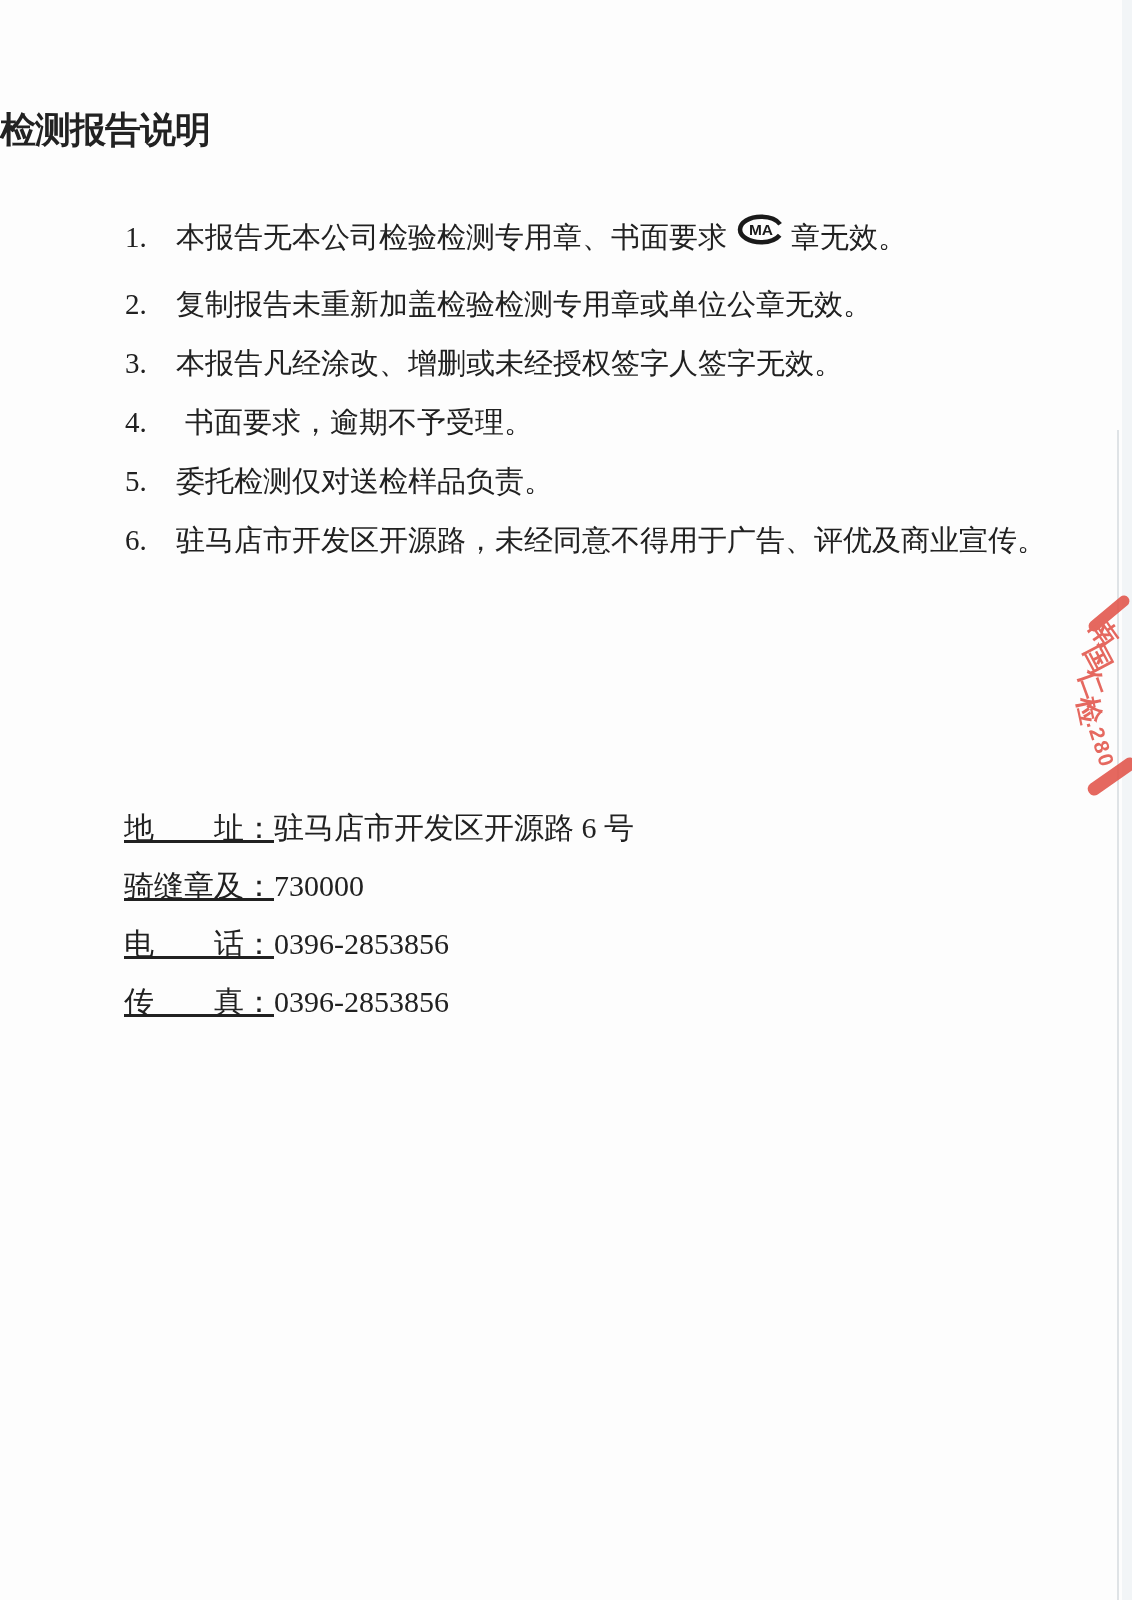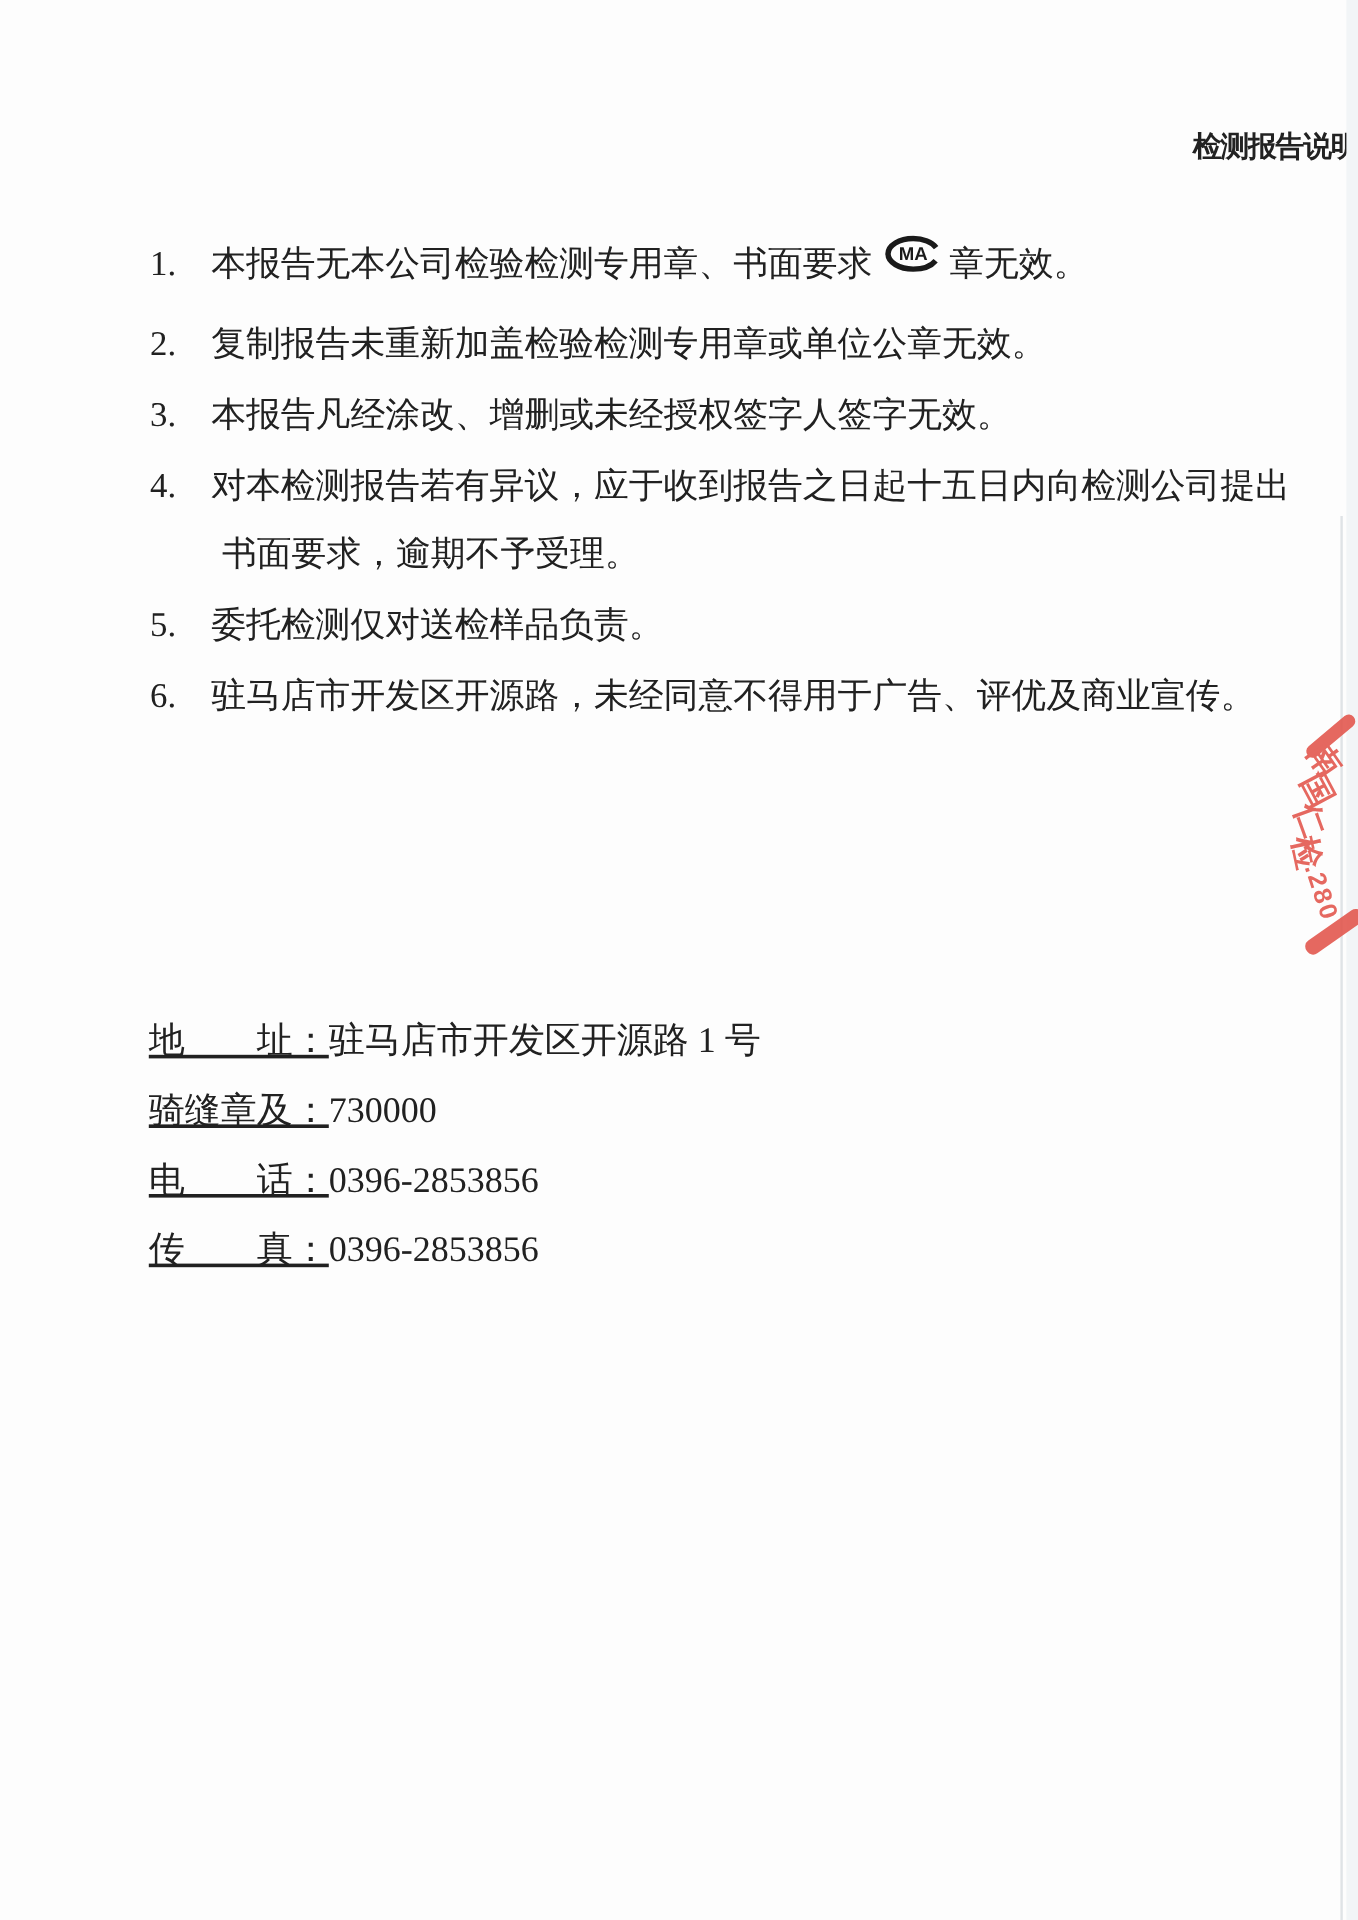--- a/index.html
+++ b/index.html
@@ -9,22 +9,22 @@
     position: relative;
     overflow: hidden;
     font-family: "Liberation Serif", "DejaVu Serif", serif;
     color: #1f1f1f;
   }
   .page { position: relative; width: 1132px; height: 1600px; overflow: hidden; }
 
   .title {
     margin: 0;
     padding-top: 106px;
-    text-align: right;
-    font-size: 24px;
+    text-align: left;
+    font-size: 36px;
     letter-spacing: -1px;
     font-weight: 700;
     color: #222;
   }
 
   .notes { margin: 54px 46px 0 125px; }
   .item {
     display: flex;
     font-size: 29px;
     line-height: 57px;
@@ -117,38 +117,38 @@
       <span class="text">复制报告未重新加盖检验检测专用章或单位公章无效。</span>
     </div>
 
     <div class="item">
       <span class="num">3.</span>
       <span class="text">本报告凡经涂改、增删或未经授权签字人签字无效。</span>
     </div>
 
     <div class="item">
       <span class="num">4.</span>
-      <span class="text"><span>对本检测报告若有异议，应于收到报告之日起十五日内向检测公司提出</span><span class="line2">书面要求，逾期不予受理。</span></span>
+      <span class="text"><span class="line2">书面要求，逾期不予受理。</span></span>
     </div>
 
     <div class="item">
       <span class="num">5.</span>
       <span class="text">委托检测仅对送检样品负责。</span>
     </div>
 
     <div class="item">
       <span class="num">6.</span>
       <span class="text">驻马店市开发区开源路，未经同意不得用于广告、评优及商业宣传。</span>
     </div>
 
   </div>
 
   <div class="contact">
     <div class="row">
-      <span class="label">地　　址：</span><span class="value">驻马店市开发区开源路 1 号</span>
+      <span class="label">地　　址：</span><span class="value">驻马店市开发区开源路 6 号</span>
     </div>
     <div class="row">
       <span class="label">骑缝章及：</span><span class="value">730000</span>
     </div>
     <div class="row">
       <span class="label">电　　话：</span><span class="value">0396-2853856</span>
     </div>
     <div class="row">
       <span class="label">传　　真：</span><span class="value">0396-2853856</span>
     </div>

